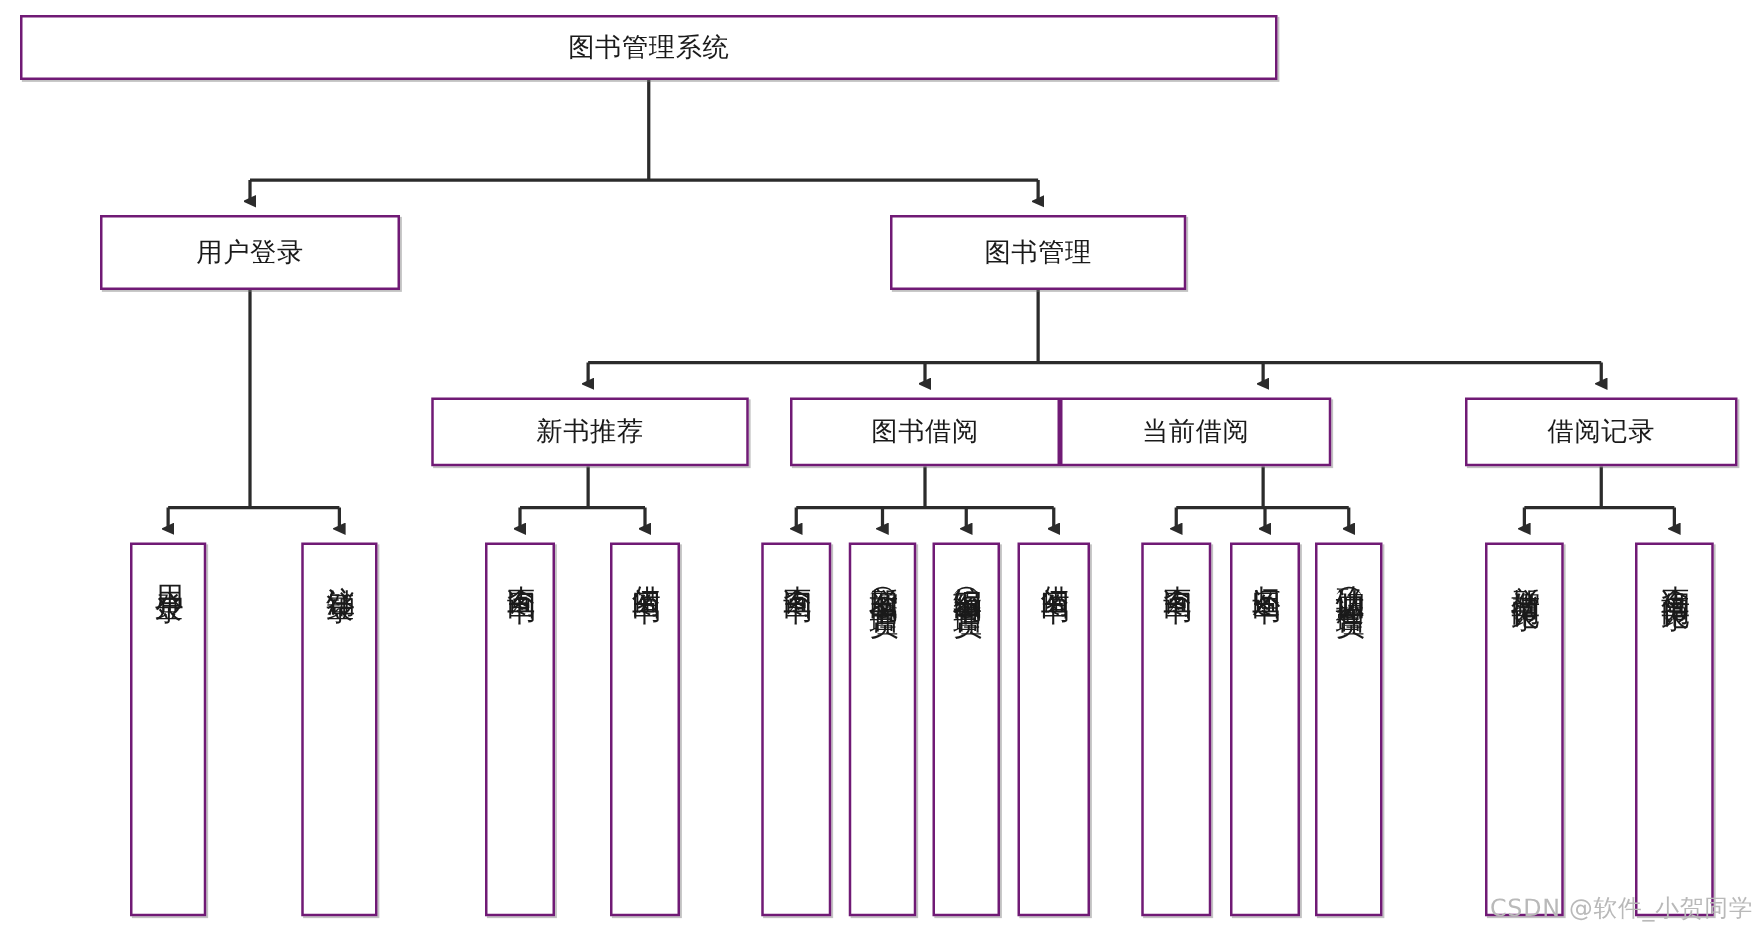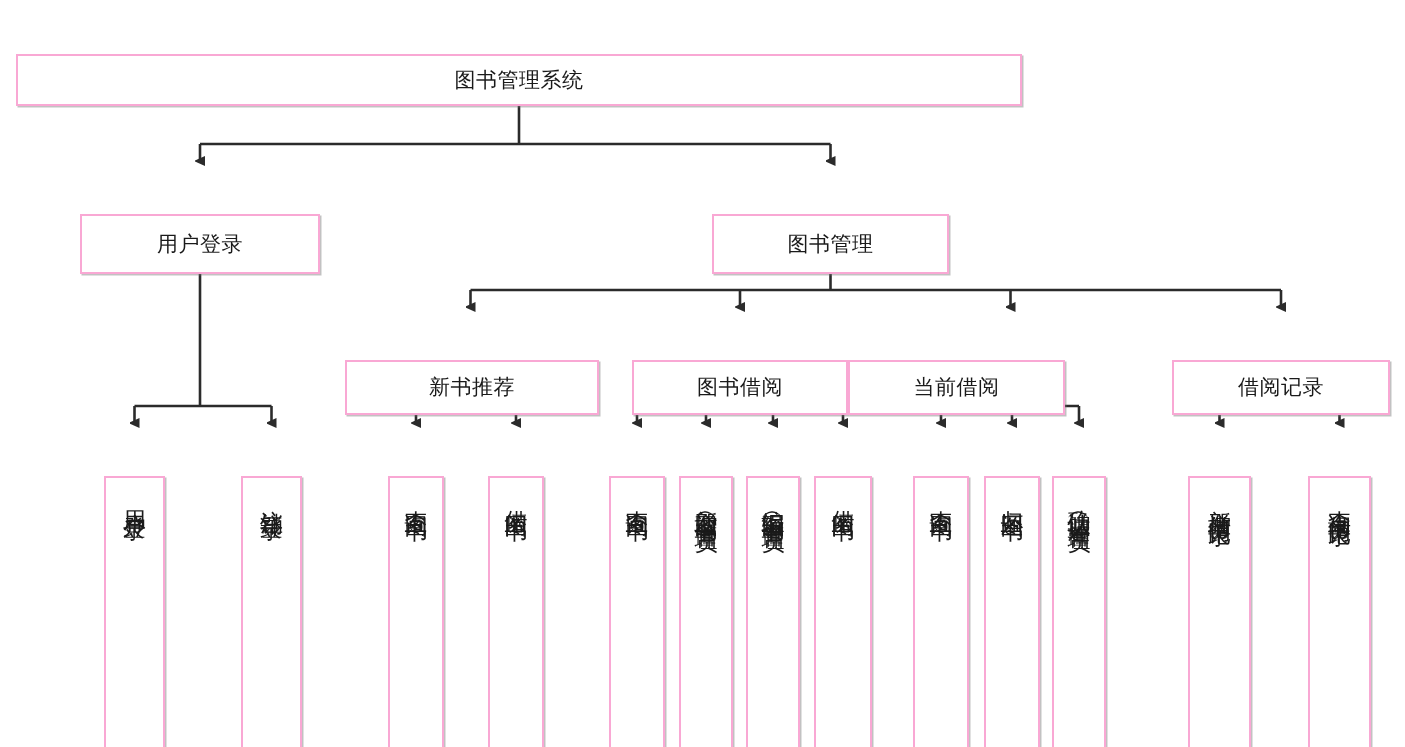--- a/index.html
+++ b/index.html
@@ -22,27 +22,26 @@
     left: 0;
     top: 0;
     width: 1405px;
     height: 747px;
     pointer-events: none;
   }
   .node {
     position: absolute;
     box-sizing: border-box;
     background: #ffffff;
-    border: 2px solid #f9a8d4;
+    border: 2px solid #701a75;
     display: flex;
     align-items: center;
     justify-content: center;
     color: #1a1a1a;
     box-shadow: 1.5px 1.5px 0 rgba(120,120,120,0.45);
-    margin-top: 42px;
   }
   .node .label {
     display: block;
     text-align: center;
     line-height: 1.18;
     letter-spacing: 0.5px;
   }
   .node.horizontal .label {
     font-size: 21px;
   }
@@ -171,13 +170,14 @@
         <span class="label">确认归还（管理员）</span>
       </div>
       <div class="node vertical" style="left: 1188px; top: 434px; width: 63px; height: 299px;">
         <span class="label">新增借阅记录</span>
       </div>
       <div class="node vertical" style="left: 1308px; top: 434px; width: 63px; height: 299px;">
         <span class="label">查询借阅记录</span>
       </div>
     </div>
 
+  <div class="watermark" style="left:1192px; top:714px;">CSDN @软件_小贺同学</div>
 </div>
 
 </body></html>

